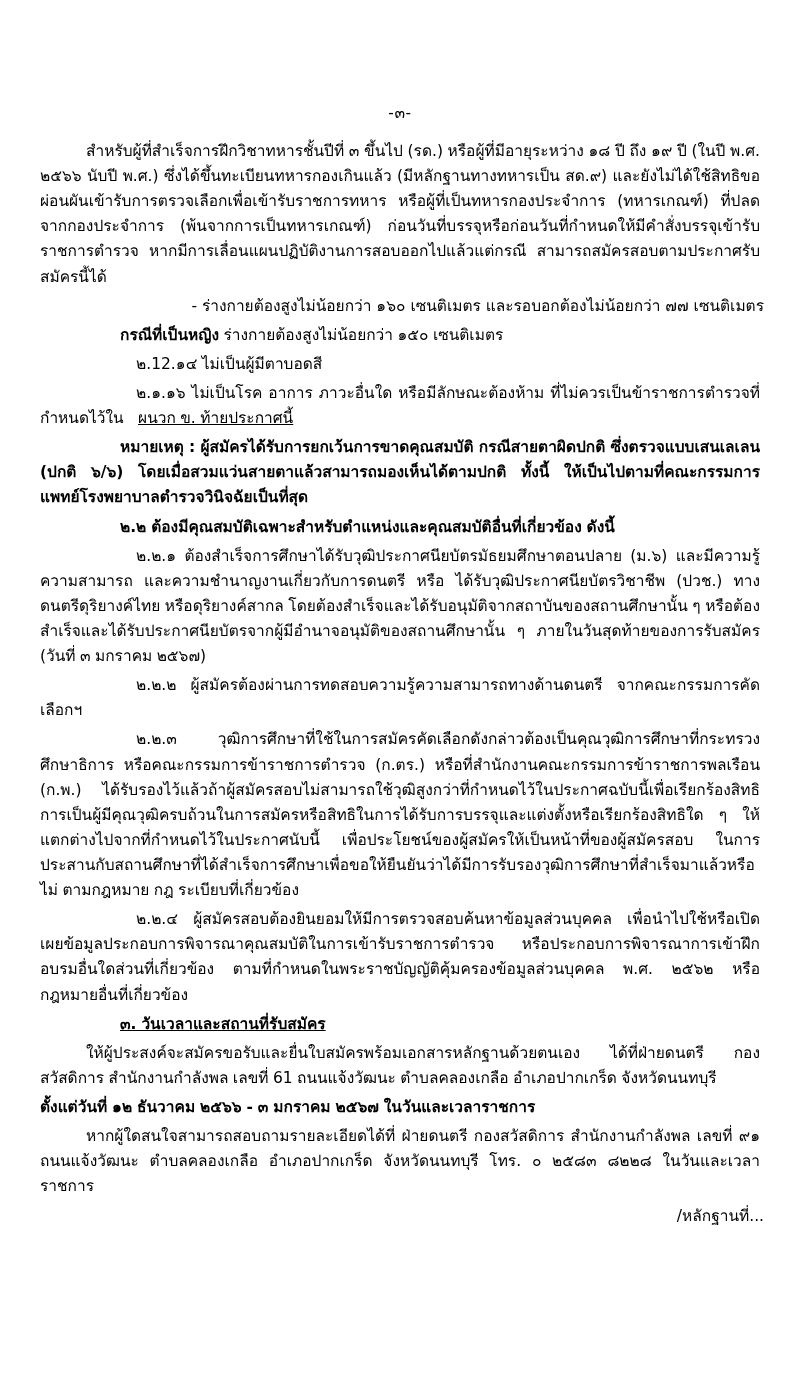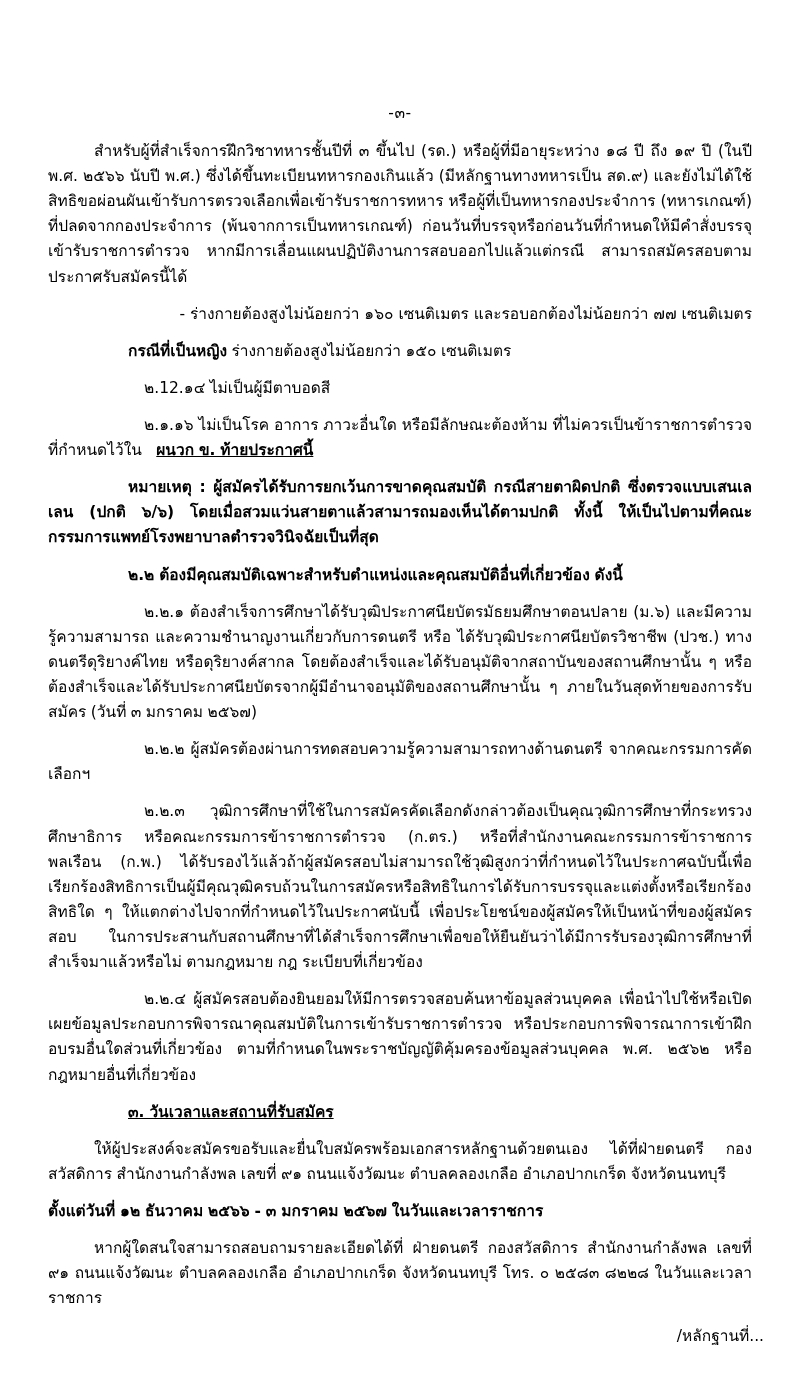--- a/index.html
+++ b/index.html
@@ -20,40 +20,40 @@
     background: #ffffff;
     overflow: hidden;
   }
   .page-number {
     text-align: center;
     font-size: 15.5px;
     margin-bottom: 14px;
     letter-spacing: 0.5px;
   }
   p.para {
-    margin: 12px;
+    margin: 4px;
     font-size: 15.5px;
     line-height: 1.62;
     text-align: justify;
     text-justify: inter-word;
     word-spacing: -0.5px;
   }
   .indent-1 { text-indent: 46px; }
   .indent-2 { text-indent: 80px; }
   .indent-3 { text-indent: 96px; }
   .indent-0 { text-indent: 0; }
   .right-line {
     text-align: right;
-    margin: 12px;
+    margin: 0;
     font-size: 15.5px;
     line-height: 1.62;
   }
   .bold { font-weight: bold; }
   .underline { text-decoration: underline; }
-  .bold-u { font-weight: bold; text-decoration: underline; padding-left: 10px; }
+  .bold-u { font-weight: normal; text-decoration: underline; padding-left: 10px; }
   .tail {
     text-align: right;
     font-size: 15.5px;
     margin-top: 2px;
   }
 </style>
 </head>
 <body>
 
 <div class="page">
@@ -79,21 +79,21 @@
   <p class="para indent-3">๒.๒.๑ ต้องสำเร็จการศึกษาได้รับวุฒิประกาศนียบัตรมัธยมศึกษาตอนปลาย (ม.๖) และมีความรู้ความสามารถ และความชำนาญงานเกี่ยวกับการดนตรี หรือ ได้รับวุฒิประกาศนียบัตรวิชาชีพ (ปวช.) ทางดนตรีดุริยางค์ไทย หรือดุริยางค์สากล โดยต้องสำเร็จและได้รับอนุมัติจากสถาบันของสถานศึกษานั้น ๆ หรือต้องสำเร็จและได้รับประกาศนียบัตรจากผู้มีอำนาจอนุมัติของสถานศึกษานั้น ๆ ภายในวันสุดท้ายของการรับสมัคร (วันที่ ๓ มกราคม ๒๕๖๗)</p>
 
   <p class="para indent-3">๒.๒.๒ ผู้สมัครต้องผ่านการทดสอบความรู้ความสามารถทางด้านดนตรี จากคณะกรรมการคัดเลือกฯ</p>
 
   <p class="para indent-3">๒.๒.๓ วุฒิการศึกษาที่ใช้ในการสมัครคัดเลือกดังกล่าวต้องเป็นคุณวุฒิการศึกษาที่กระทรวงศึกษาธิการ หรือคณะกรรมการข้าราชการตำรวจ (ก.ตร.) หรือที่สำนักงานคณะกรรมการข้าราชการพลเรือน (ก.พ.) ได้รับรองไว้แล้วถ้าผู้สมัครสอบไม่สามารถใช้วุฒิสูงกว่าที่กำหนดไว้ในประกาศฉบับนี้เพื่อเรียกร้องสิทธิการเป็นผู้มีคุณวุฒิครบถ้วนในการสมัครหรือสิทธิในการได้รับการบรรจุและแต่งตั้งหรือเรียกร้องสิทธิใด ๆ ให้แตกต่างไปจากที่กำหนดไว้ในประกาศนับนี้ เพื่อประโยชน์ของผู้สมัครให้เป็นหน้าที่ของผู้สมัครสอบ ในการประสานกับสถานศึกษาที่ได้สำเร็จการศึกษาเพื่อขอให้ยืนยันว่าได้มีการรับรองวุฒิการศึกษาที่สำเร็จมาแล้วหรือไม่ ตามกฎหมาย กฎ ระเบียบที่เกี่ยวข้อง</p>
 
   <p class="para indent-3">๒.๒.๔ ผู้สมัครสอบต้องยินยอมให้มีการตรวจสอบค้นหาข้อมูลส่วนบุคคล เพื่อนำไปใช้หรือเปิดเผยข้อมูลประกอบการพิจารณาคุณสมบัติในการเข้ารับราชการตำรวจ หรือประกอบการพิจารณาการเข้าฝึกอบรมอื่นใดส่วนที่เกี่ยวข้อง ตามที่กำหนดในพระราชบัญญัติคุ้มครองข้อมูลส่วนบุคคล พ.ศ. ๒๕๖๒ หรือกฎหมายอื่นที่เกี่ยวข้อง</p>
 
   <p class="para indent-2 bold underline">๓. วันเวลาและสถานที่รับสมัคร</p>
 
-  <p class="para indent-1">ให้ผู้ประสงค์จะสมัครขอรับและยื่นใบสมัครพร้อมเอกสารหลักฐานด้วยตนเอง ได้ที่ฝ่ายดนตรี กองสวัสดิการ สำนักงานกำลังพล เลขที่ ๙๑ ถนนแจ้งวัฒนะ ตำบลคลองเกลือ อำเภอปากเกร็ด จังหวัดนนทบุรี</p>
+  <p class="para indent-1">ให้ผู้ประสงค์จะสมัครขอรับและยื่นใบสมัครพร้อมเอกสารหลักฐานด้วยตนเอง ได้ที่ฝ่ายดนตรี กองสวัสดิการ สำนักงานกำลังพล เลขที่ 61 ถนนแจ้งวัฒนะ ตำบลคลองเกลือ อำเภอปากเกร็ด จังหวัดนนทบุรี</p>
 
   <p class="para indent-0 bold">ตั้งแต่วันที่ ๑๒ ธันวาคม ๒๕๖๖ - ๓ มกราคม ๒๕๖๗ ในวันและเวลาราชการ</p>
 
   <p class="para indent-1">หากผู้ใดสนใจสามารถสอบถามรายละเอียดได้ที่ ฝ่ายดนตรี กองสวัสดิการ สำนักงานกำลังพล เลขที่ ๙๑ ถนนแจ้งวัฒนะ ตำบลคลองเกลือ อำเภอปากเกร็ด จังหวัดนนทบุรี โทร. ๐ ๒๕๘๓ ๘๒๒๘ ในวันและเวลาราชการ</p>
 
   <div class="tail">/หลักฐานที่...</div>
 
 </div>
 
 </body></html>

